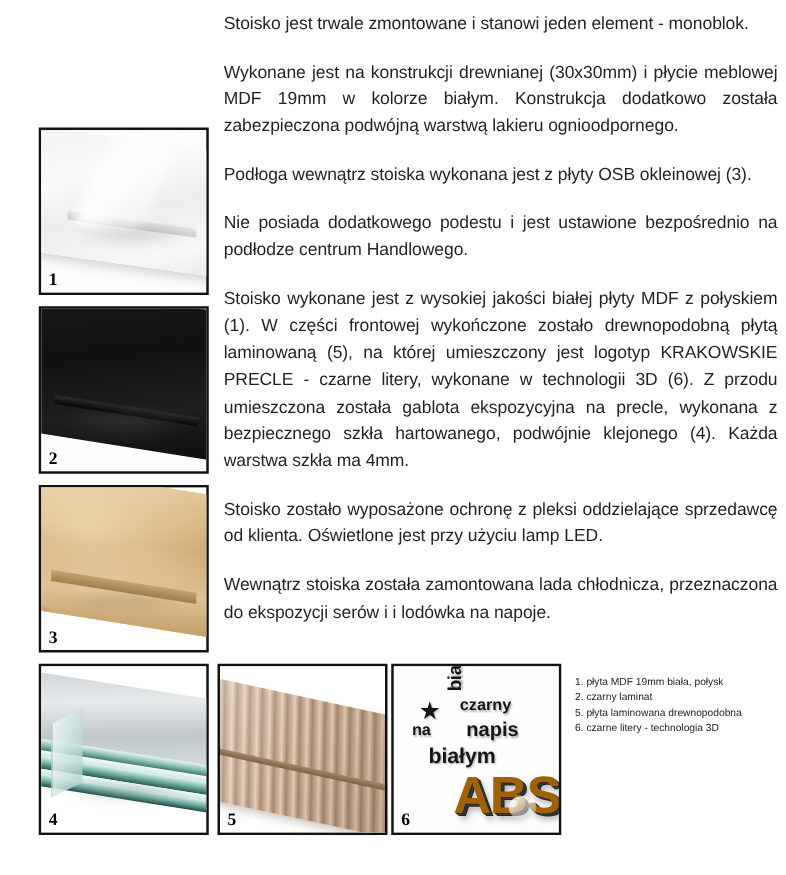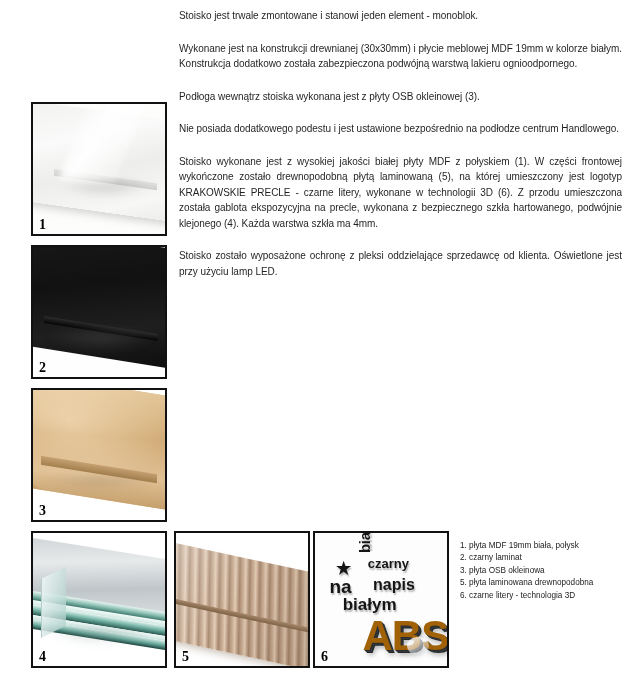--- a/index.html
+++ b/index.html
@@ -269,21 +269,21 @@
   }
   .lt-star { left: 16%; top: 20%; font-size: 17px; }
   .lt-bialej {
     left: 32%; top: 15%;
     font-size: 15px;
     transform: rotate(-90deg);
     transform-origin: left top;
     letter-spacing: -0.3px;
   }
   .lt-czarny { left: 40%; top: 18%; font-size: 13px; }
-  .lt-na { left: 11%; top: 33%; font-size: 19px; }
+  .lt-na { left: 11%; top: 33%; font-size: 13px; }
   .lt-napis { left: 44%; top: 33%; font-size: 16px; }
   .lt-scianie { left: 21%; top: 47%; font-size: 17px; }
   .lt-abs {
     left: 36%;
     top: 62%;
     font-size: 42px;
     font-weight: bold;
     letter-spacing: -1px;
     color: #a16207;
     text-shadow:
@@ -305,21 +305,21 @@
 
   
   #body-text {
     position: absolute;
     left: 179px;
     top: 8px;
     width: 443px;
   }
   #body-text p {
     margin: 0 0 17px 0;
-    font-size: 10px;
+    font-size: 14px;
     line-height: 1.55;
     text-align: justify;
     color: #231f20;
     letter-spacing: -0.05px;
   }
   #body-text p:last-child { margin-bottom: 0; }
 
   
   #legend {
     position: absolute;
@@ -409,21 +409,21 @@
   <div class="panel-num">6</div>
 </div>
 
 <div id="body-text">
   <p>Stoisko jest trwale zmontowane i stanowi jeden element - monoblok.</p>
   <p>Wykonane jest na konstrukcji drewnianej (30x30mm) i płycie meblowej MDF 19mm w kolorze białym. Konstrukcja dodatkowo została zabezpieczona podwójną warstwą lakieru ognioodpornego.</p>
   <p>Podłoga wewnątrz stoiska wykonana jest z płyty OSB okleinowej (3).</p>
   <p>Nie posiada dodatkowego podestu i jest ustawione bezpośrednio na podłodze centrum Handlowego.</p>
   <p>Stoisko wykonane jest z wysokiej jakości białej płyty MDF z połyskiem (1). W części frontowej wykończone zostało drewnopodobną płytą laminowaną (5), na której umieszczony jest logotyp KRAKOWSKIE PRECLE - czarne litery, wykonane w technologii 3D (6). Z przodu umieszczona została gablota ekspozycyjna na precle, wykonana z bezpiecznego szkła hartowanego, podwójnie klejonego (4). Każda warstwa szkła ma 4mm.</p>
   <p>Stoisko zostało wyposażone ochronę z pleksi oddzielające sprzedawcę od klienta. Oświetlone jest przy użyciu lamp LED.</p>
+  <p>Wewnątrz stoiska została zamontowana lada chłodnicza, przeznaczona do ekspozycji serów i i lodówka na napoje.</p>
 </div>
 
 <div id="legend">
   <div class="legend-item">1. płyta MDF 19mm biała, połysk</div>
   <div class="legend-item">2. czarny laminat</div>
-  <div class="legend-item">3. płyta OSB okleinowa</div>
   <div class="legend-item">5. płyta laminowana drewnopodobna</div>
   <div class="legend-item">6. czarne litery - technologia 3D</div>
 </div>
 
 </body></html>

